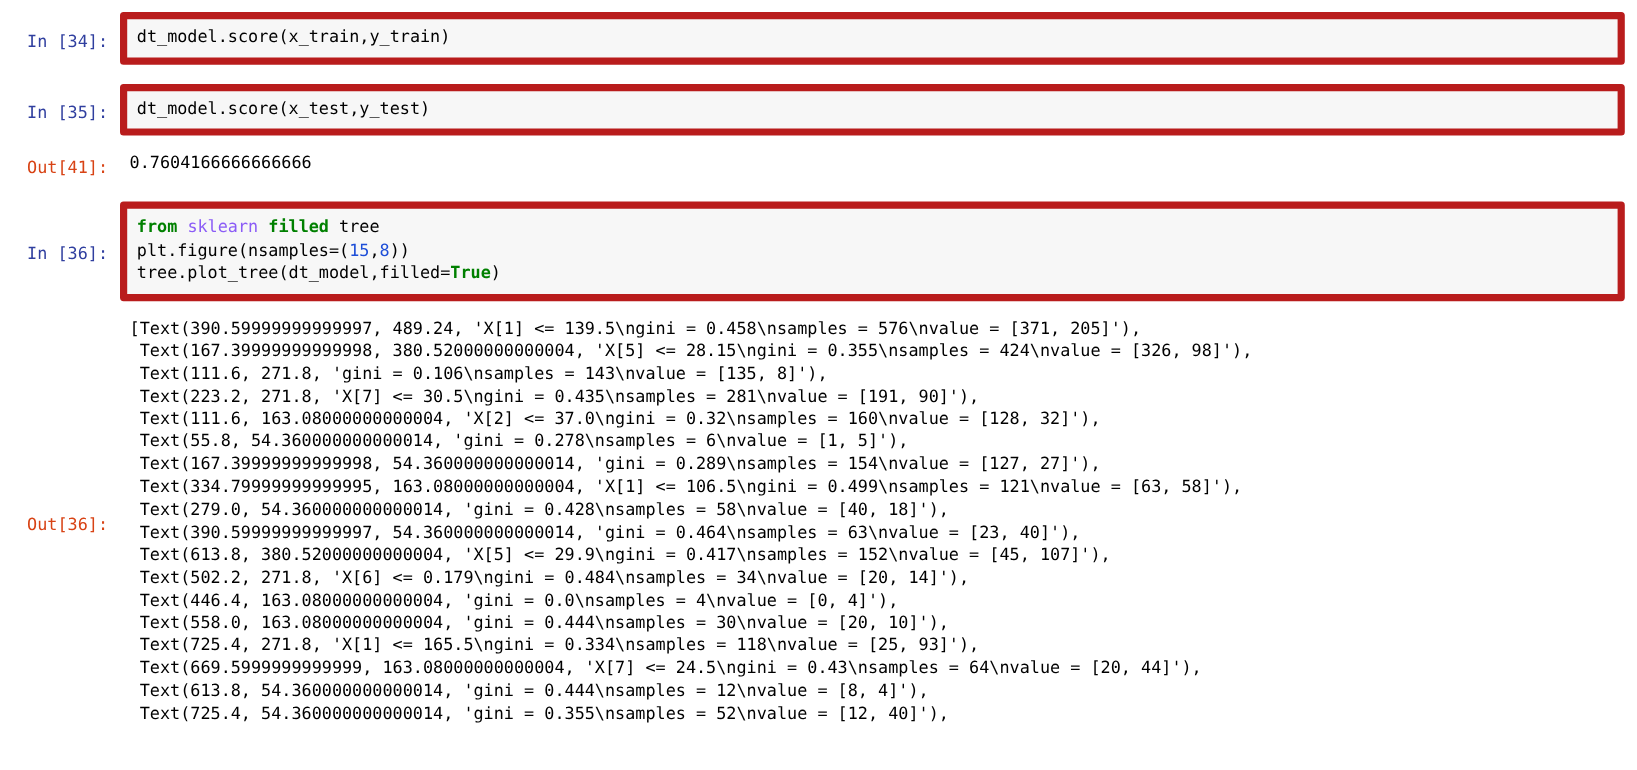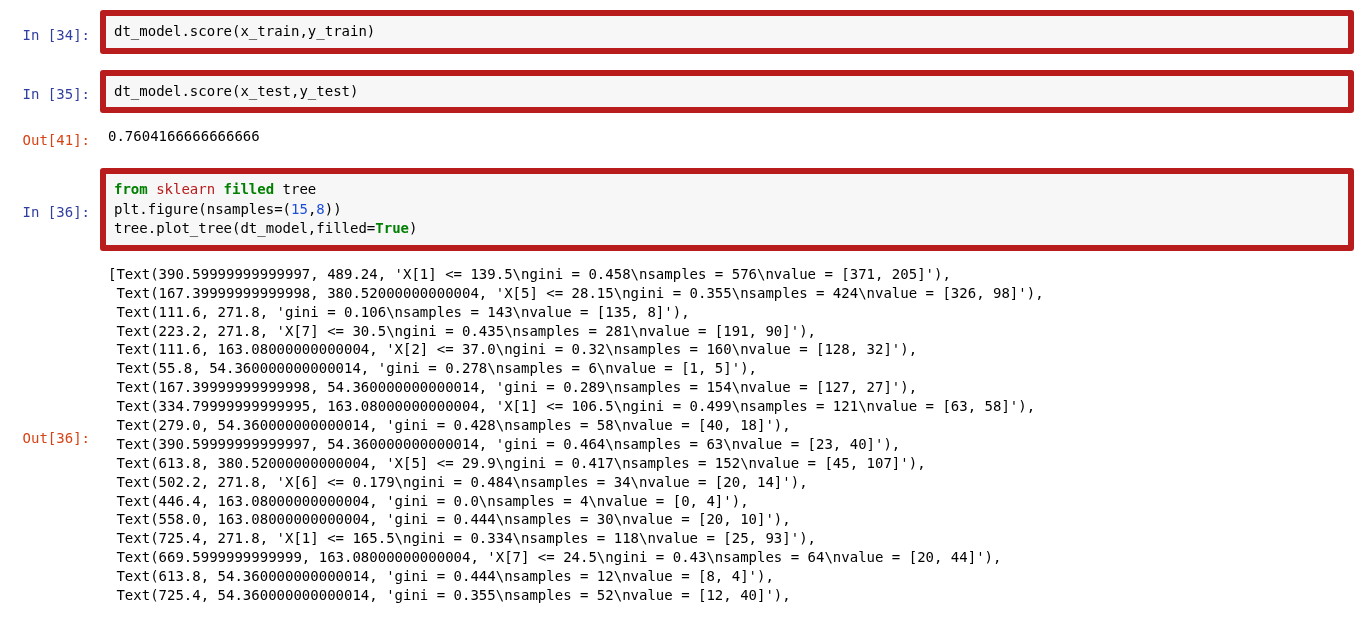--- a/index.html
+++ b/index.html
@@ -57,21 +57,21 @@
       font-size: 14px;
       line-height: 1.35;
       white-space: pre;
       color: #000000;
     }
     .kw-green {
       color: #008000;
       font-weight: bold;
     }
     .kw-blue {
-      color: #b91c1c;
+      color: #8b5cf6;
     }
     .num {
       color: #1d4ed8;
     }
     .cell-group {
       margin-bottom: 12px;
     }
   </style>
 </head>
 <body>

